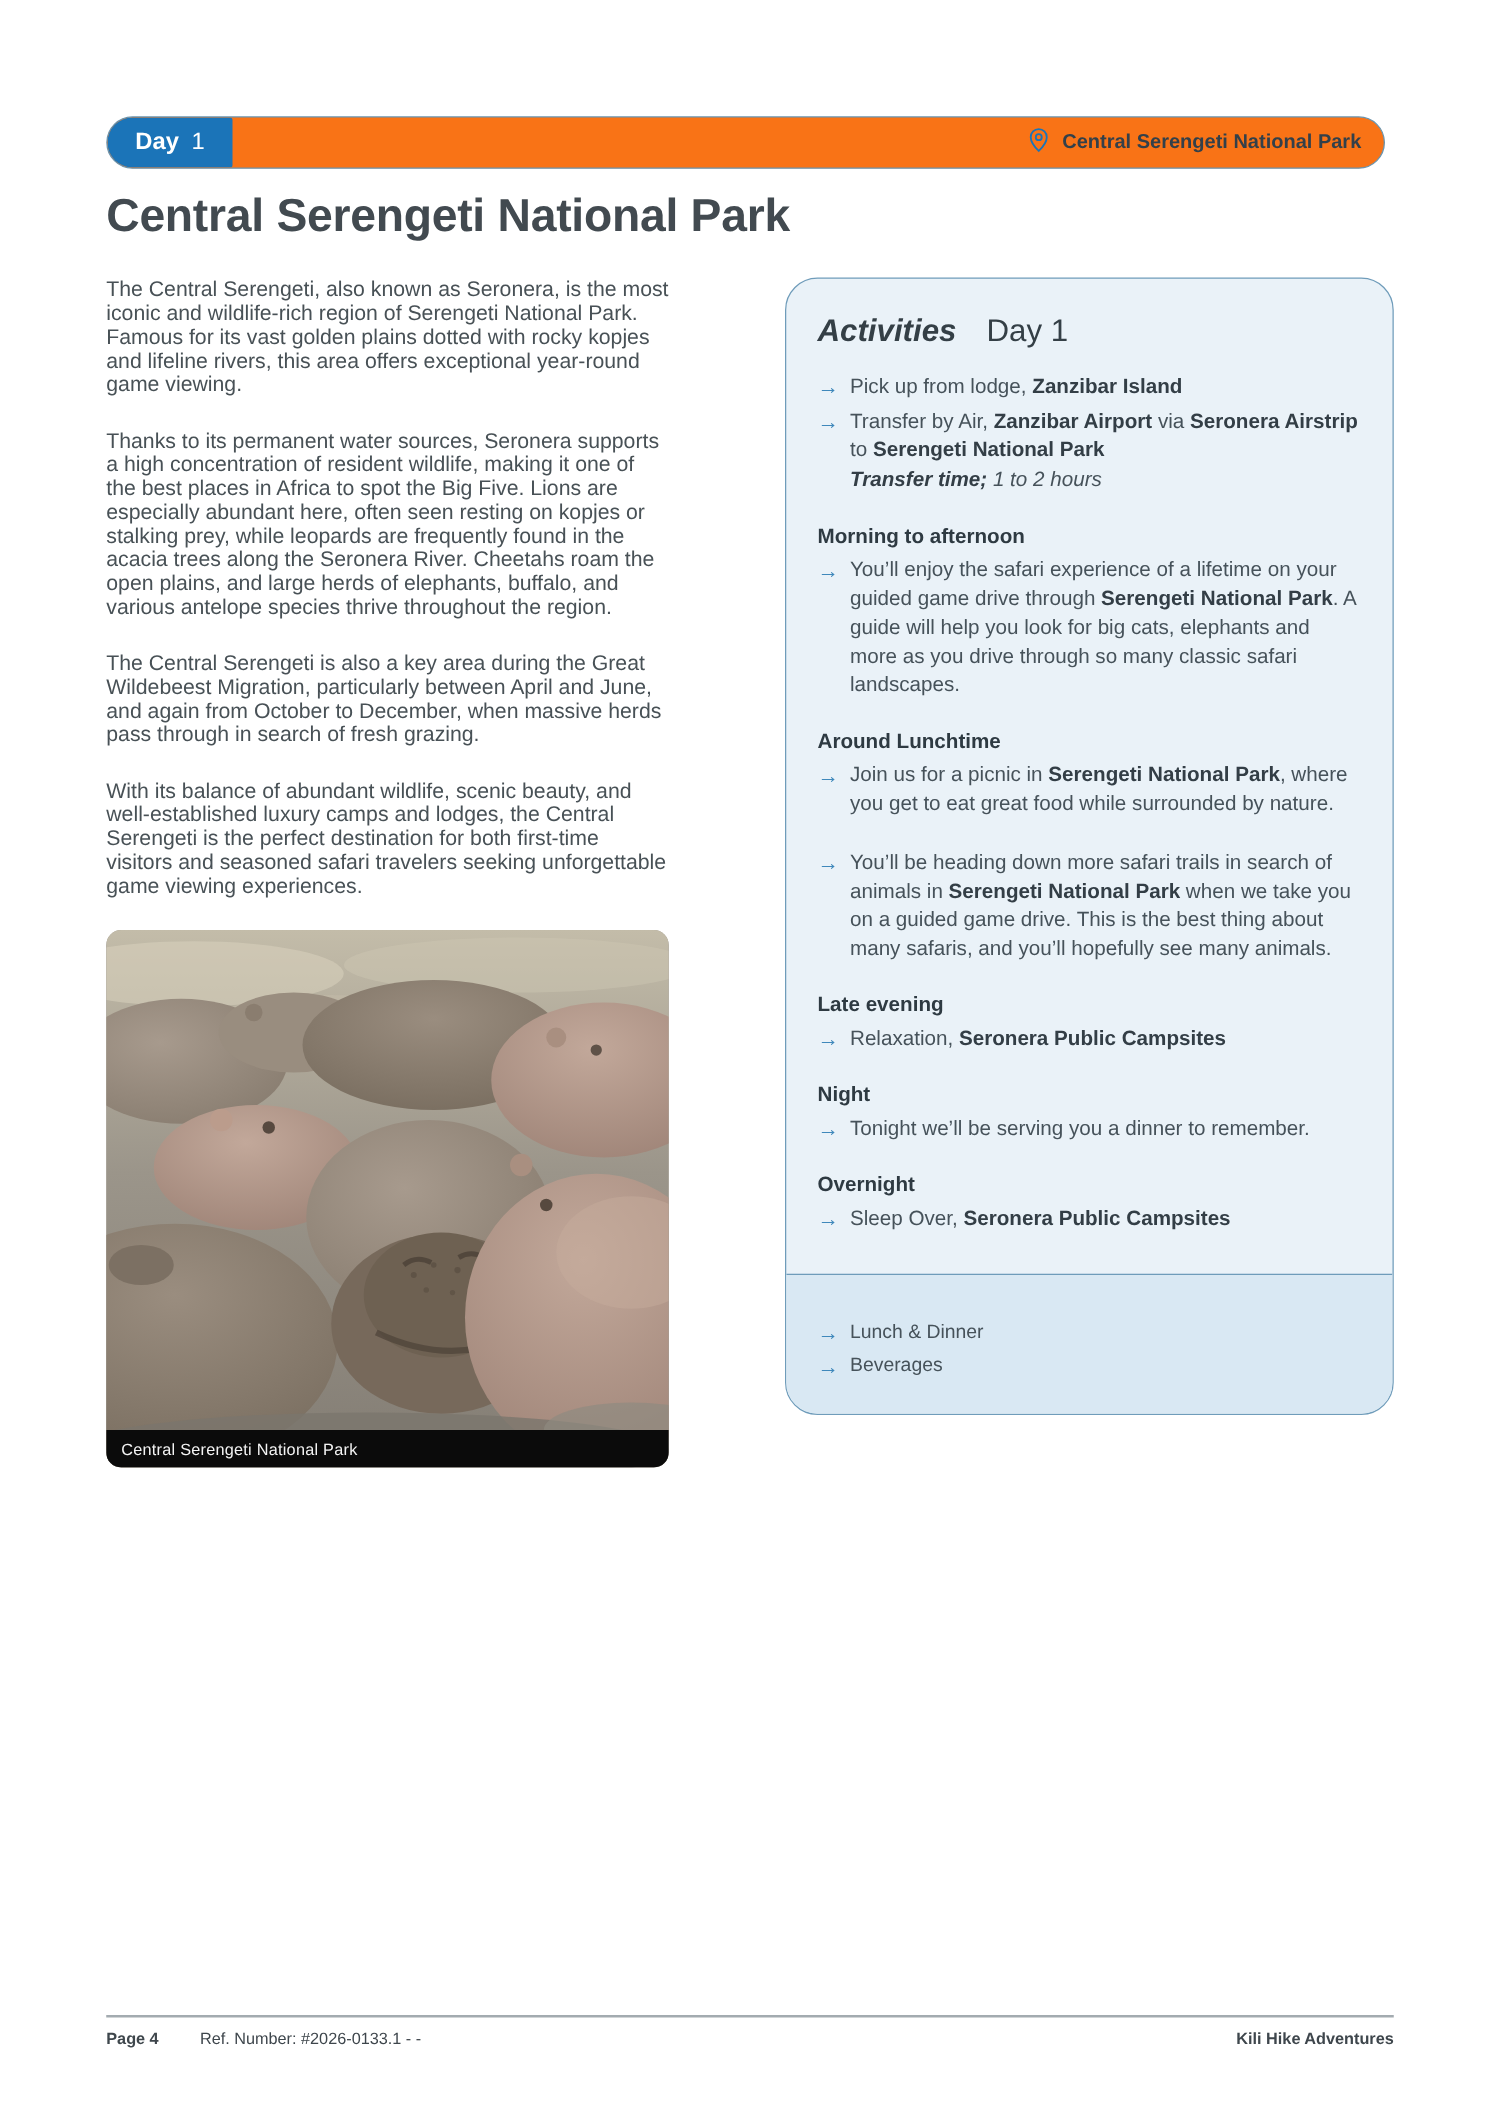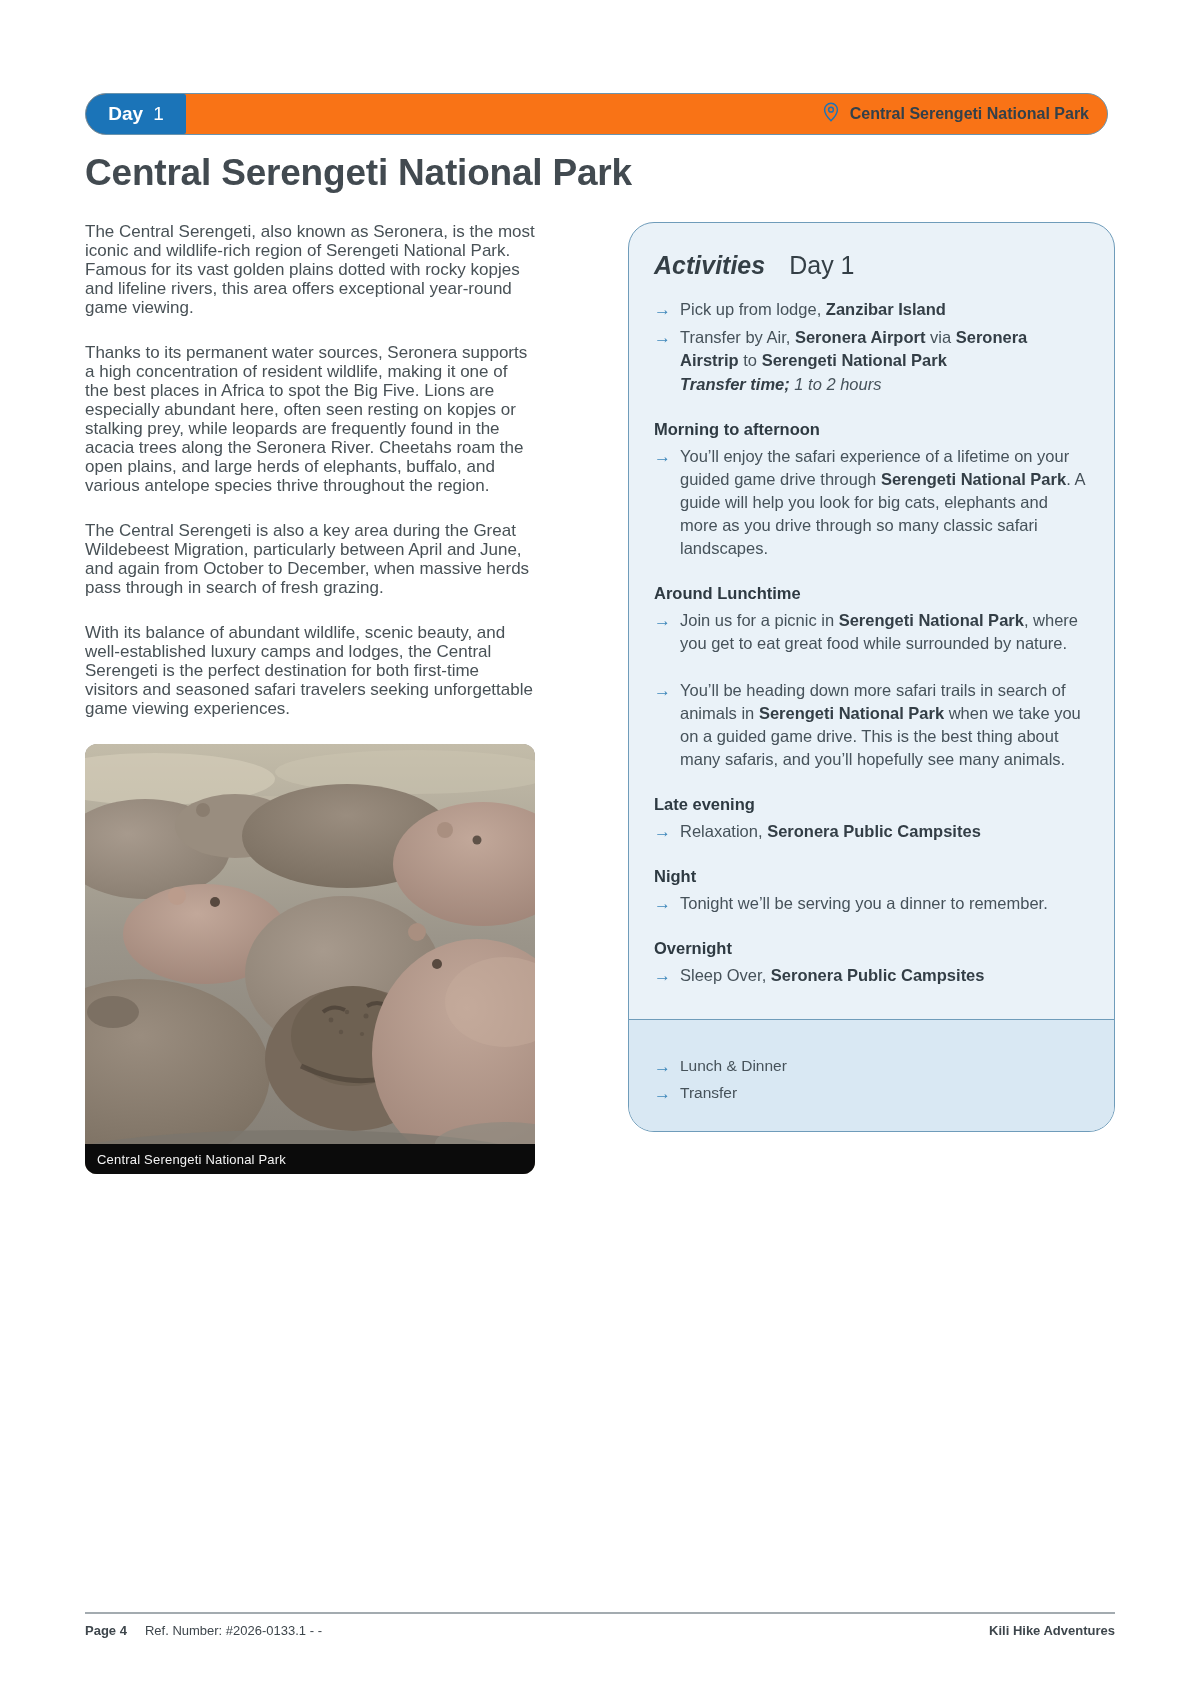--- a/index.html
+++ b/index.html
@@ -83,21 +83,21 @@
   .meal-item { display: flex; gap: 9px; margin-top: 4px; }
   .meal-item .mtext { font-size: 15.5px; line-height: 21px; color: #46525a; }
 
   
   .footer {
     position: absolute; left: 85px; right: 85px; top: 1612px;
     border-top: 2px solid #a3abb0; padding-top: 9px;
     display: flex; justify-content: space-between; align-items: baseline;
     font-size: 13px; color: #3e464c;
   }
-  .footer-left { display: flex; gap: 18px; align-items: flex-start; }
+  .footer-left { display: flex; gap: 33px; align-items: flex-start; }
   .pg { font-weight: 700; }
   .brand { font-weight: 700; }
 </style>
 </head>
 <body>
 
 <div class="page">
 
   <div class="daybar">
     <div class="daybox">
@@ -192,21 +192,21 @@
           <span class="boldpart">Activities</span><span class="rest">Day 1</span>
         </div>
         <div>
             <div class="sec">
               <div class="item">
                 <span class="arrow">→</span>
                 <div class="item-text"><span>Pick up from lodge, </span><span class="b">Zanzibar Island</span></div>
               </div>
               <div class="item">
                 <span class="arrow">→</span>
-                <div class="item-text"><span>Transfer by Air, </span><span class="b">Seronera Airport</span><span> via </span><span class="b">Seronera Airstrip</span><span> to </span><span class="b">Serengeti National Park</span><div class="note"><span class="b i">Transfer time;</span><span class="i"> 1 to 2 hours</span></div></div>
+                <div class="item-text"><span>Transfer by Air, </span><span class="b">Zanzibar Airport</span><span> via </span><span class="b">Seronera Airstrip</span><span> to </span><span class="b">Serengeti National Park</span><div class="note"><span class="b i">Transfer time;</span><span class="i"> 1 to 2 hours</span></div></div>
               </div>
             </div>
             <div class="sec">
               <div class="sec-h">Morning to afternoon</div>
               <div class="item">
                 <span class="arrow">→</span>
                 <div class="item-text"><span>You’ll enjoy the safari experience of a lifetime on your guided game drive through </span><span class="b">Serengeti National Park</span><span>. A guide will help you look for big cats, elephants and more as you drive through so many classic safari landscapes.</span></div>
               </div>
             </div>
             <div class="sec">
@@ -247,21 +247,21 @@
       </div>
 
       <div class="meal">
         <div class="meal-items">
             <div class="meal-item">
               <span class="arrow">→</span>
               <span class="mtext">Lunch &amp; Dinner</span>
             </div>
             <div class="meal-item">
               <span class="arrow">→</span>
-              <span class="mtext">Transfer</span>
+              <span class="mtext">Beverages</span>
             </div>
           </div>
       </div>
     </div>
 
   </div>
 
   <div class="footer">
     <div class="footer-left">
       <span class="pg">Page 4</span>

